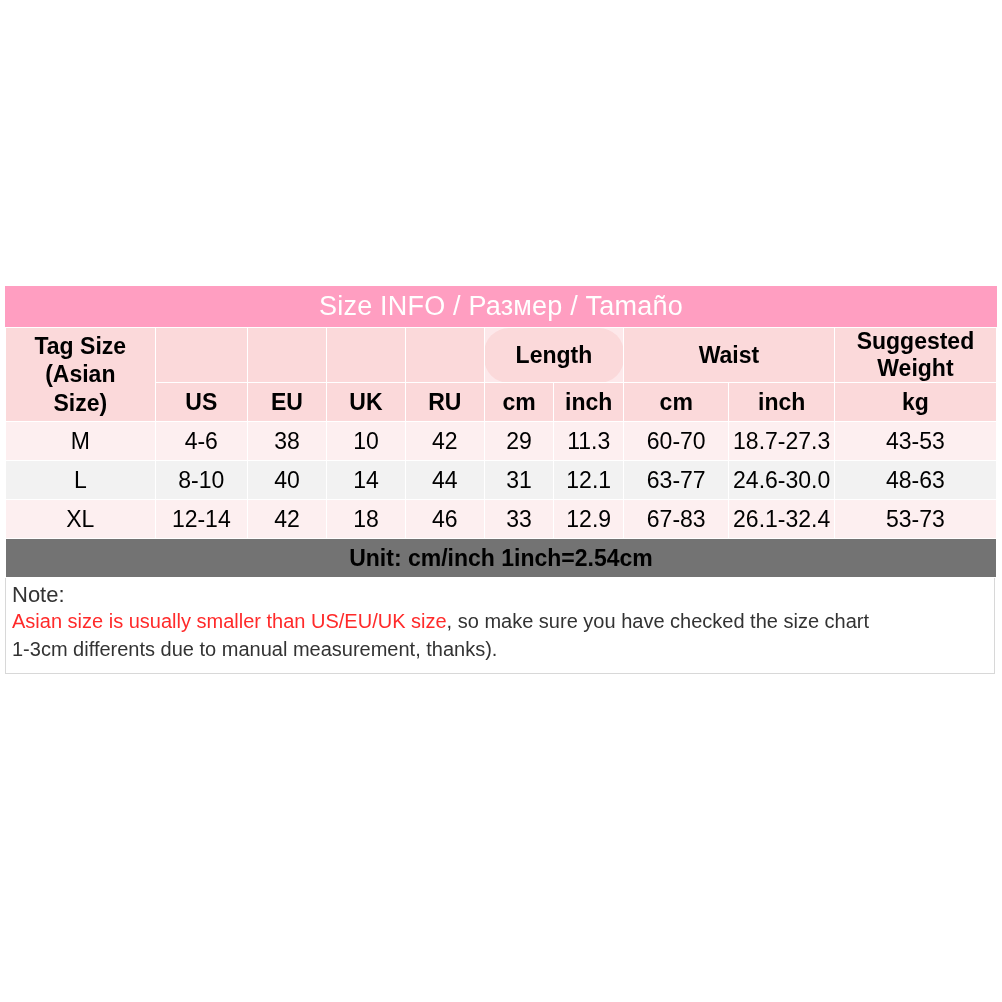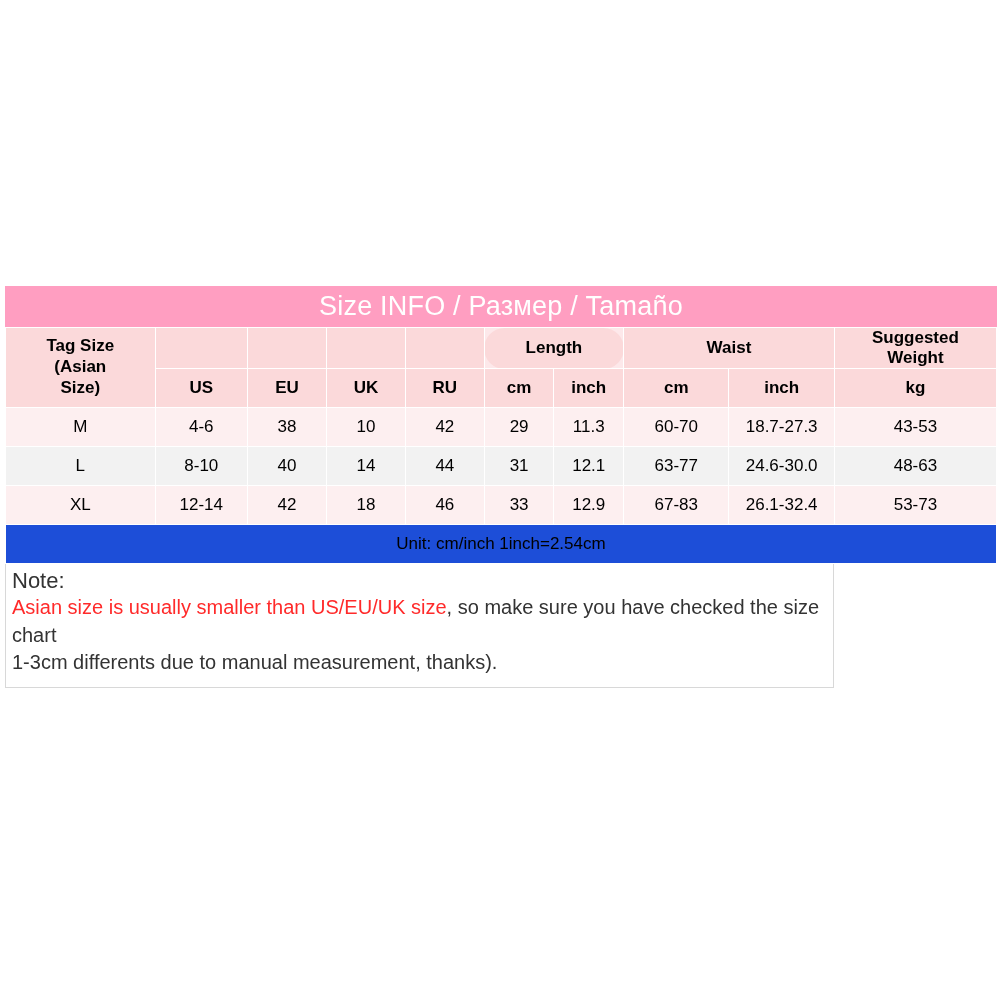--- a/index.html
+++ b/index.html
@@ -37,21 +37,21 @@
     border-collapse: collapse;
     width: 992px;
     table-layout: fixed;
     background: #fde8ea;
   }
   table.size-table td, table.size-table th {
     border: 1px solid #ffffff;
     text-align: center;
     vertical-align: middle;
     color: #000000;
-    font-size: 17px;
+    font-size: 23px;
     padding: 0;
     height: 38px;
   }
   .hdr {
     background: #fbd9da;
     font-weight: bold;
   }
   .hdr-sub {
     background: #fbd9da;
     font-weight: bold;
@@ -64,31 +64,31 @@
   }
   .row-odd td { background: #fdeff0; }
   .row-even td { background: #f2f2f2; }
   .row-label {
     font-size: 26px;
   }
   .row-val {
     font-size: 23px;
   }
   .unit-row td {
-    background: #1d4ed8;
+    background: #737373;
     color: #ff2a2a;
-    font-weight: normal;
+    font-weight: bold;
     font-size: 24px;
     height: 38px;
   }
   .note-box {
     border: 1px solid #d8d8d8;
     border-top: none;
     background: #ffffff;
-    width: 829px;
+    width: 990px;
     padding: 4px 11px 10px 6px;
     box-sizing: border-box;
   }
   .note-line {
     font-size: 20px;
     color: #333333;
     line-height: 1.38;
   }
   .note-red { color: #ff2a2a; }
   .note-first { font-size: 22px; color: #333333; }

